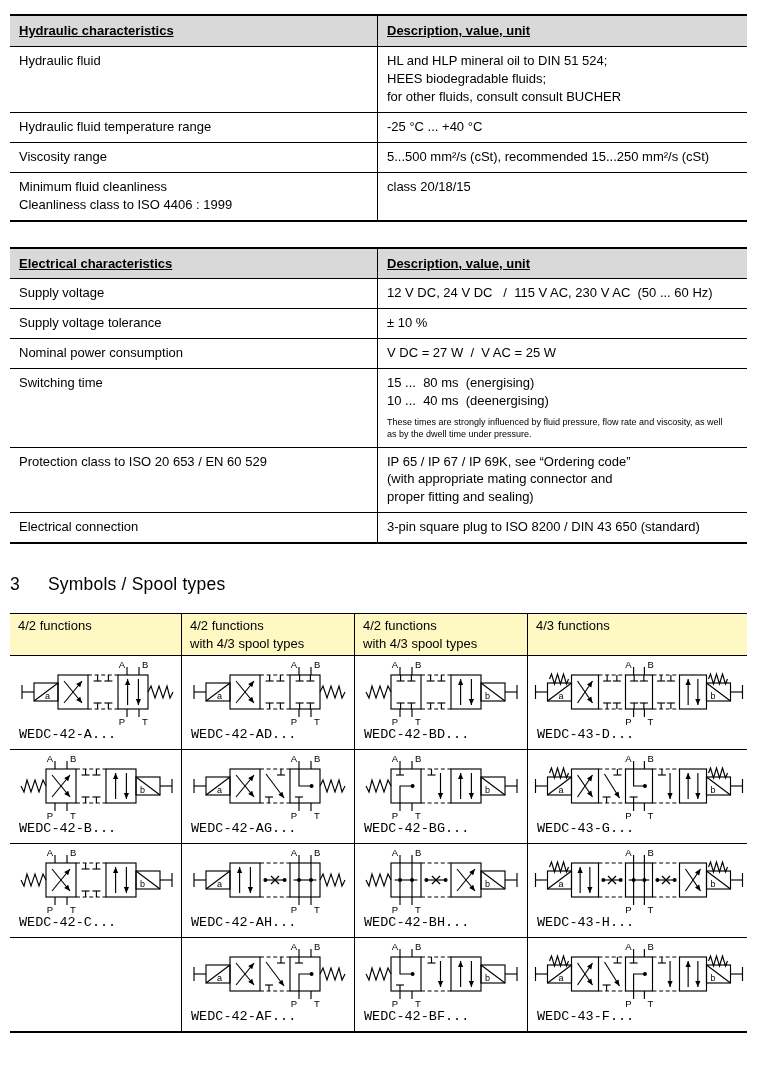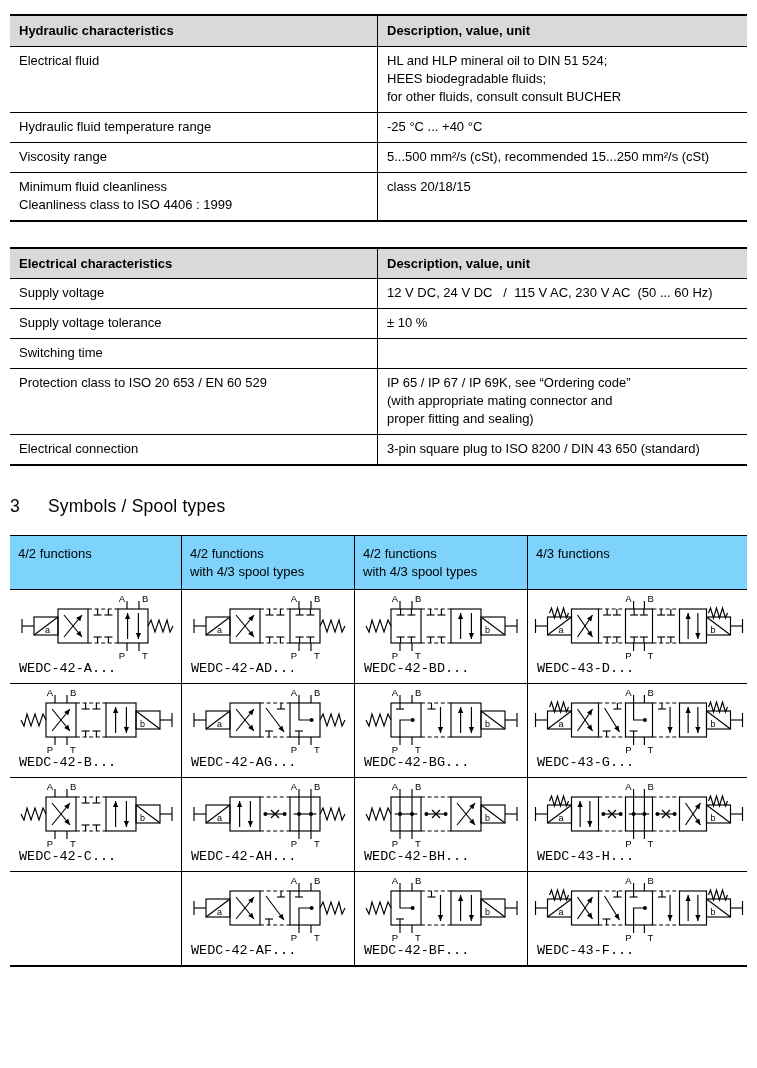--- a/index.html
+++ b/index.html
@@ -9,54 +9,54 @@
     font-size:13px;color:#000;
     -webkit-font-smoothing:antialiased;
   }
   .page{padding:14px 10px 6px 10px;}
 
   
   .spec{border-top:2px solid #000;border-bottom:2px solid #000;}
   .spec + .spec{margin-top:25px;}
   .spec-row{display:grid;grid-template-columns:368px 1fr;}
   .spec-row + .spec-row{border-top:1px solid #000;}
-  .spec-head{background:#d9d9d9;font-weight:bold;}
+  .spec-head{background:#d9d9d9;font-weight:bold;text-decoration:underline;}
   .cell{padding:5px 9px 6px 9px;line-height:1.38;}
   .label-cell{border-right:1px solid #000;}
   .spec-head .cell{padding:6px 9px;}
   .tline{white-space:pre-wrap;}
   .note{font-size:9px;line-height:1.3;margin-top:7px;padding-right:4px;}
 
   
   .heading{margin:30px 0 18px 0;font-size:17.5px;letter-spacing:.2px;}
   .heading .num{display:inline-block;width:38px;}
 
   
   .sym{border-top:1px solid #000;border-bottom:2px solid #000;margin-top:4px;}
   .sym-row{display:grid;grid-template-columns:172px 173px 173px 1fr;}
   .sym-cell{border-right:1px solid #000;border-top:1px solid #000;padding:3px 0 2px 4px;overflow:hidden;}
   .sym-cell:last-child{border-right:none;}
   .sym-row:first-child .sym-cell{border-top:none;}
-  .sym-head .sym-cell{background:#7dd3fc;padding:9px 8px;line-height:1.35;min-height:30px;}
+  .sym-head .sym-cell{background:#fef9c3;padding:3px 8px;line-height:1.35;min-height:30px;}
   .sym-body .sym-cell{min-height:88px;}
   .sym-label{font-size:13.5px;margin:0 0 3px 5px;font-family:Liberation Mono, monospace;}
   svg{display:block;}
 </style>
 </head>
 <body>
 
 <div class="page">
   <div class="spec" id="hydraulic-table">
       <div class="spec-row spec-head">
         <div class="cell label-cell">Hydraulic characteristics</div>
         <div class="cell value-cell">Description, value, unit</div>
       </div>
       <div class="spec-row">
         <div class="cell label-cell">
-          <div class="tline">Electrical fluid</div>
+          <div class="tline">Hydraulic fluid</div>
         </div>
         <div class="cell value-cell">
           <div class="tline">HL and HLP mineral oil to DIN 51 524;</div>
           <div class="tline">HEES biodegradable fluids;</div>
           <div class="tline">for other fluids, consult consult BUCHER</div>
         </div>
       </div>
       <div class="spec-row">
         <div class="cell label-cell">
           <div class="tline">Hydraulic fluid temperature range</div>
@@ -99,21 +99,34 @@
       <div class="spec-row">
         <div class="cell label-cell">
           <div class="tline">Supply voltage tolerance</div>
         </div>
         <div class="cell value-cell">
           <div class="tline">± 10 %</div>
         </div>
       </div>
       <div class="spec-row">
         <div class="cell label-cell">
+          <div class="tline">Nominal power consumption</div>
+        </div>
+        <div class="cell value-cell">
+          <div class="tline">V DC = 27 W  /  V AC = 25 W</div>
+        </div>
+      </div>
+      <div class="spec-row">
+        <div class="cell label-cell">
           <div class="tline">Switching time</div>
+        </div>
+        <div class="cell value-cell">
+          <div class="tline">15 ...  80 ms  (energising)</div>
+          <div class="tline">10 ...  40 ms  (deenergising)</div>
+          <div class="note">These times are strongly influenced by fluid pressure, flow rate and viscosity, as well as by the dwell time under pressure.</div>
         </div>
       </div>
       <div class="spec-row">
         <div class="cell label-cell">
           <div class="tline">Protection class to ISO 20 653 / EN 60 529</div>
         </div>
         <div class="cell value-cell">
           <div class="tline">IP 65 / IP 67 / IP 69K, see “Ordering code”</div>
           <div class="tline">(with appropriate mating connector and</div>
           <div class="tline">proper fitting and sealing)</div>

